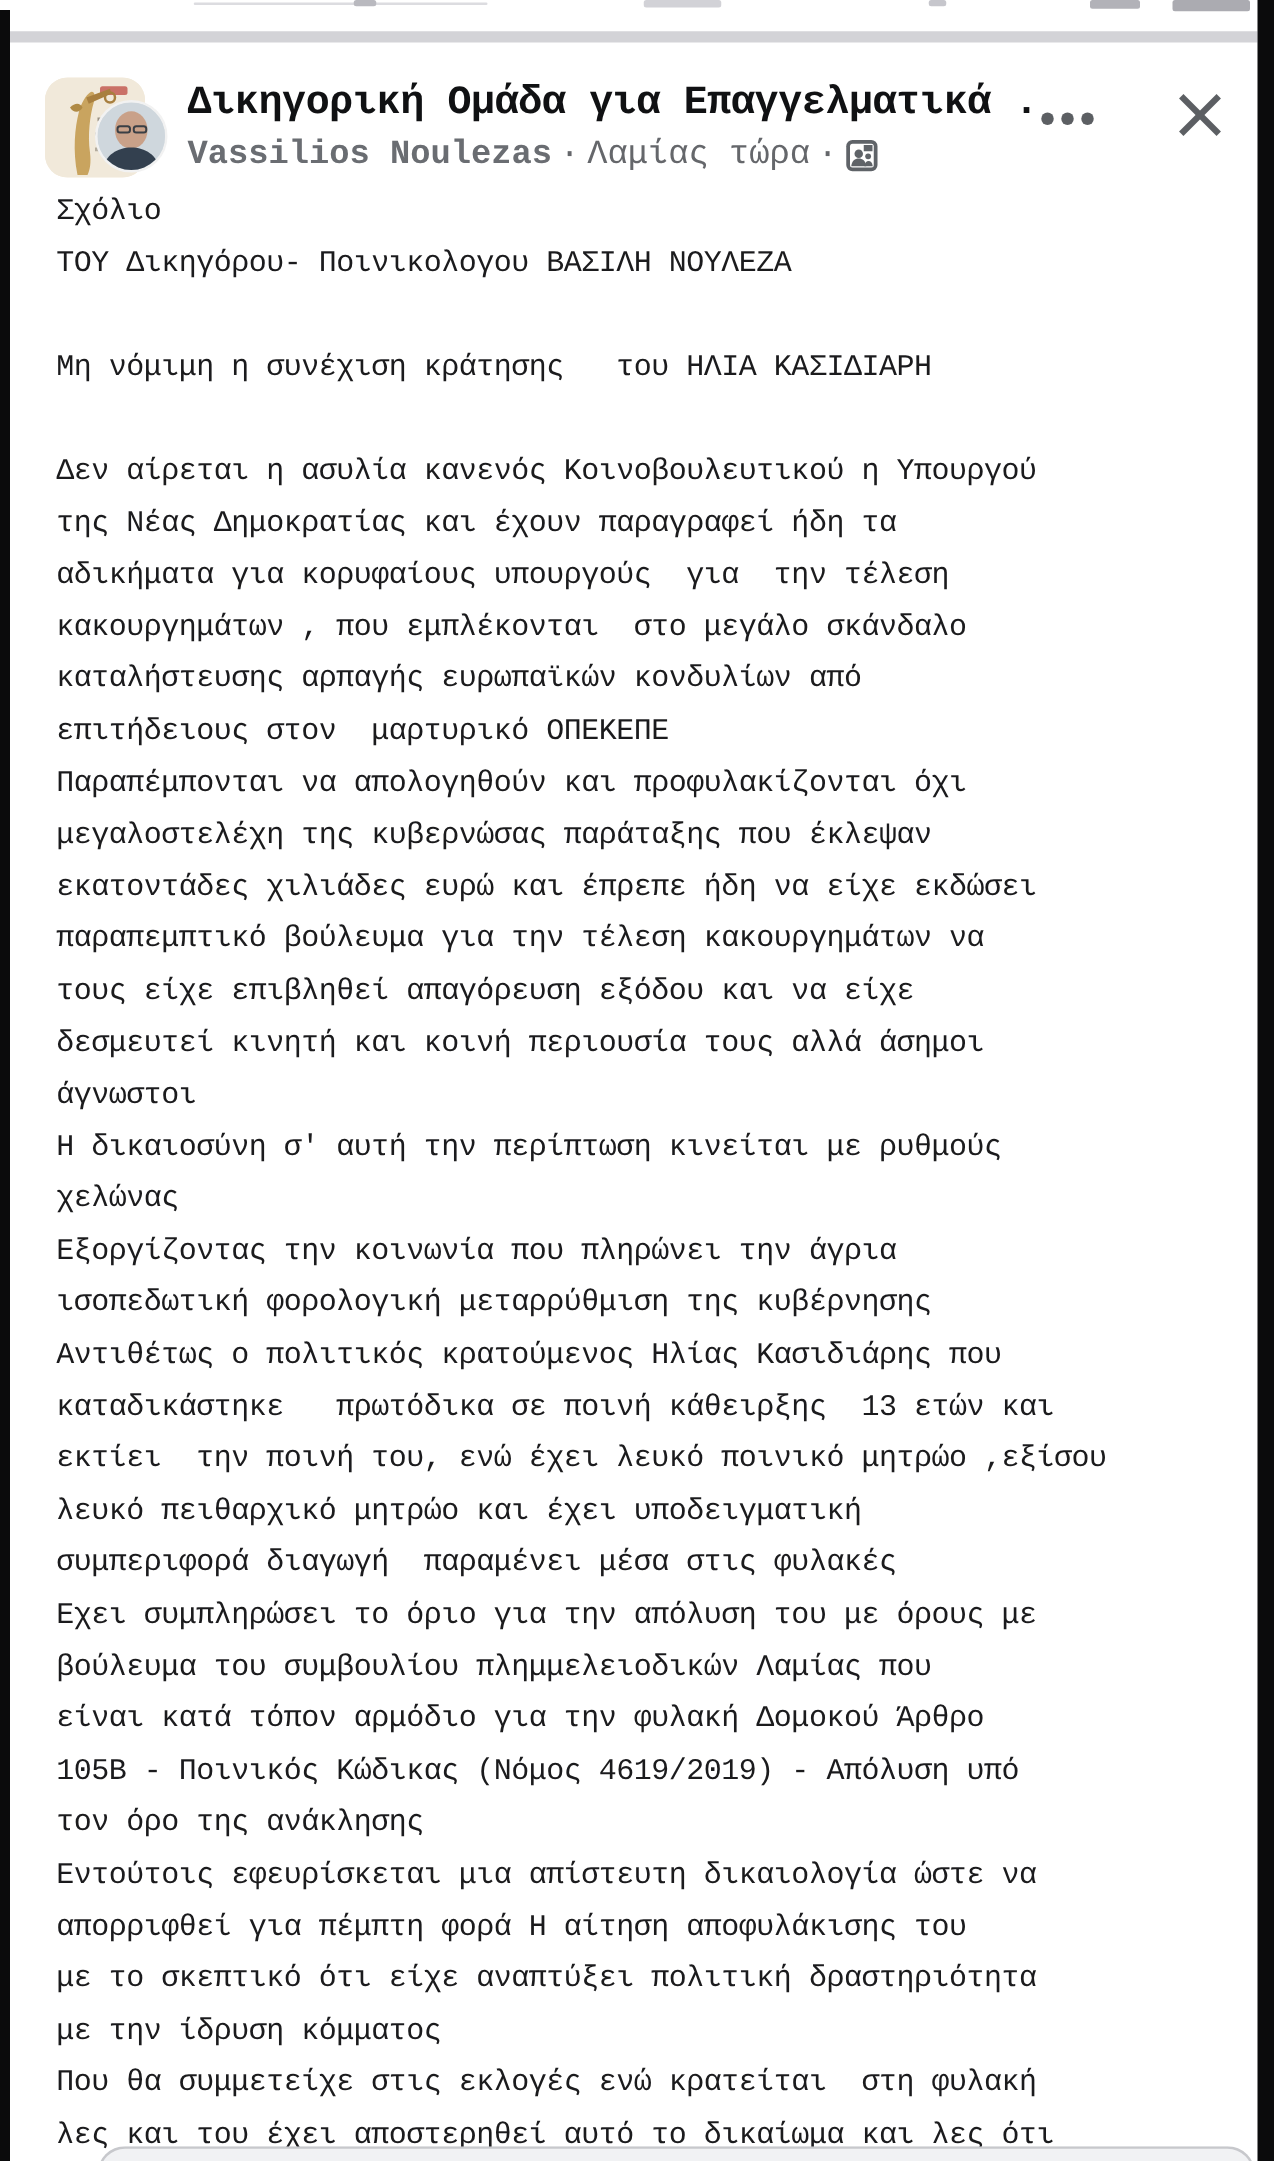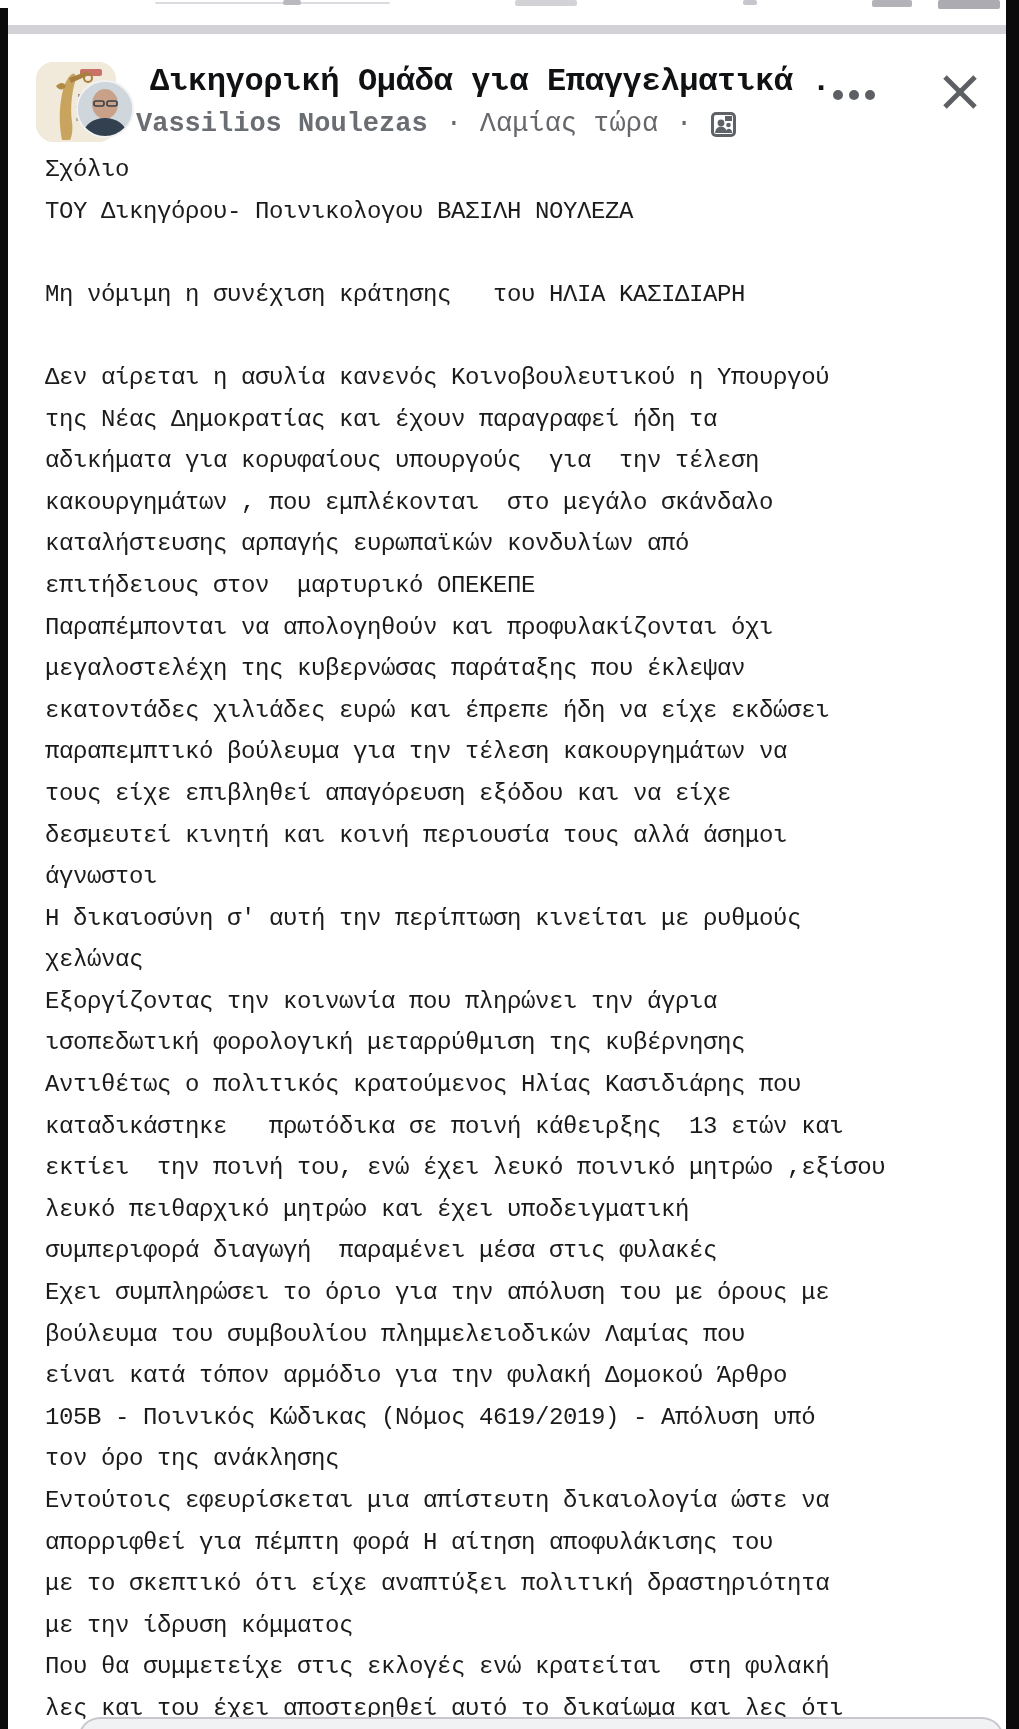--- a/index.html
+++ b/index.html
@@ -42,22 +42,22 @@
     position: absolute; left: 76px; top: 80px; width: 58px; height: 58px;
     border-radius: 50%; overflow: hidden; border: 2px solid #f2f2f2;
     background: #d6dde2; z-index: 2;
   }
   .group-title {
     position: absolute; left: 150px; top: 62px; width: 680px;
     font-size: 32px; font-weight: 700; color: #101113; letter-spacing: -0.3px;
     white-space: nowrap; overflow: hidden; line-height: 40px; cursor: pointer;
   }
   .subline {
-    position: absolute; left: 136px; top: 108px; height: 32px;
-    display: flex; align-items: center; gap: 18px;
+    position: absolute; left: 150px; top: 108px; height: 32px;
+    display: flex; align-items: center; gap: 6px;
     font-size: 27px; color: #65676b; line-height: 32px; white-space: nowrap;
   }
   .subline .author { font-weight: 700; color: #6a6d72; cursor: pointer; }
   .subline .dot { color: #65676b; }
   .audience-icon { width: 27px; height: 27px; display: inline-block; }
 
   .more-btn {
     position: absolute; left: 833px; top: 80px; width: 56px; height: 30px;
     display: flex; align-items: center; gap: 6px; cursor: pointer;
   }

